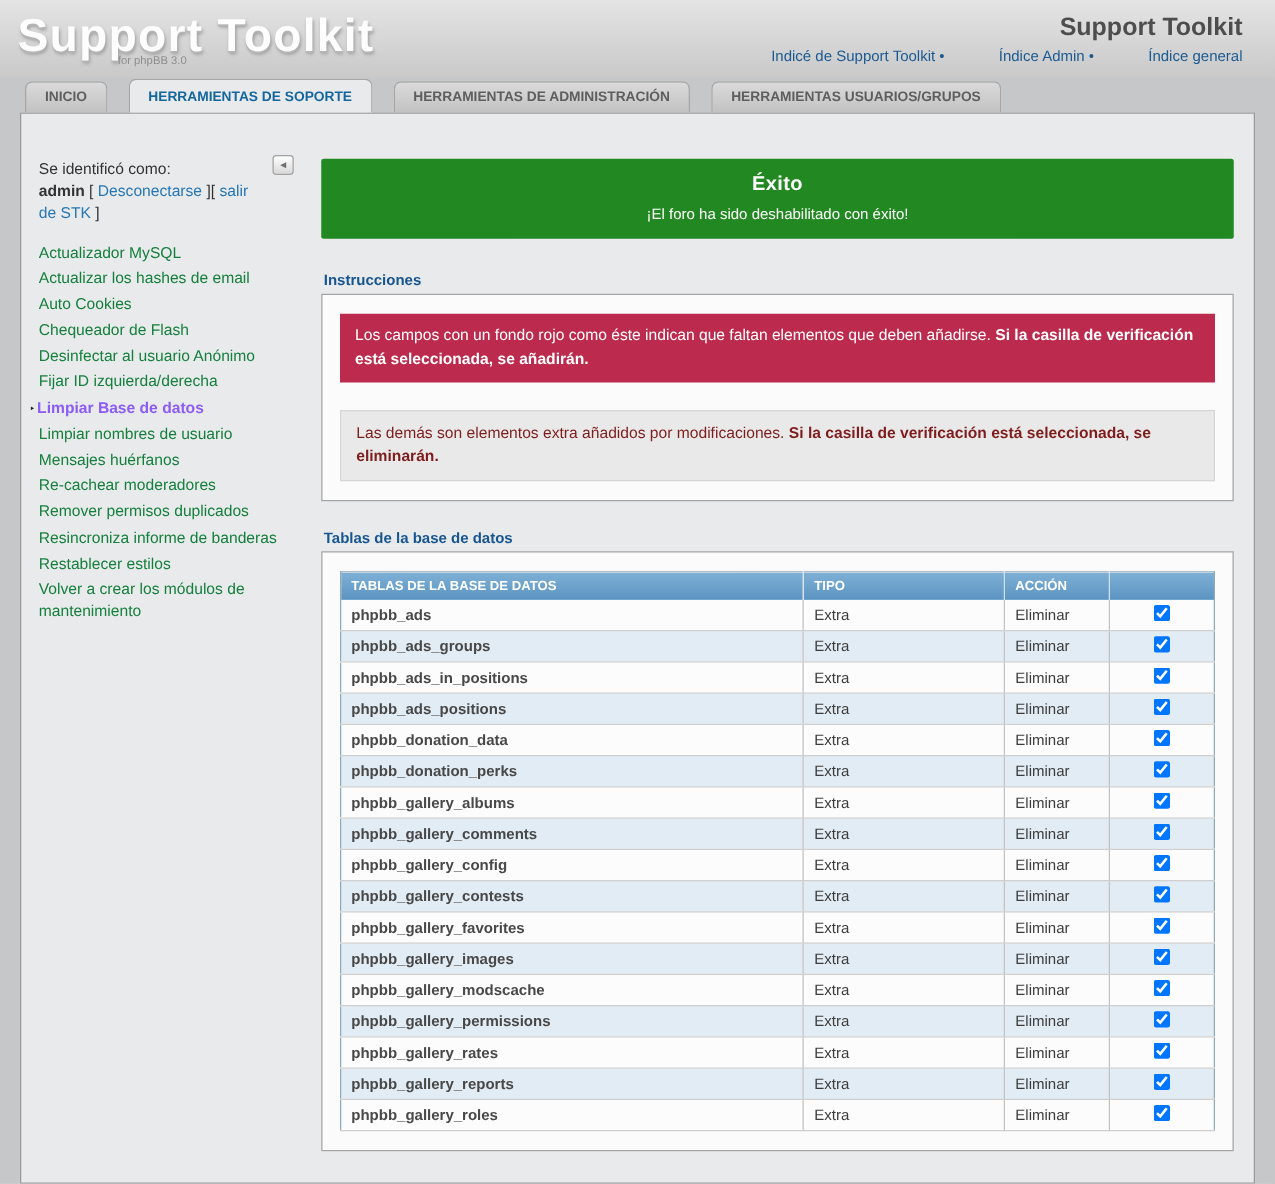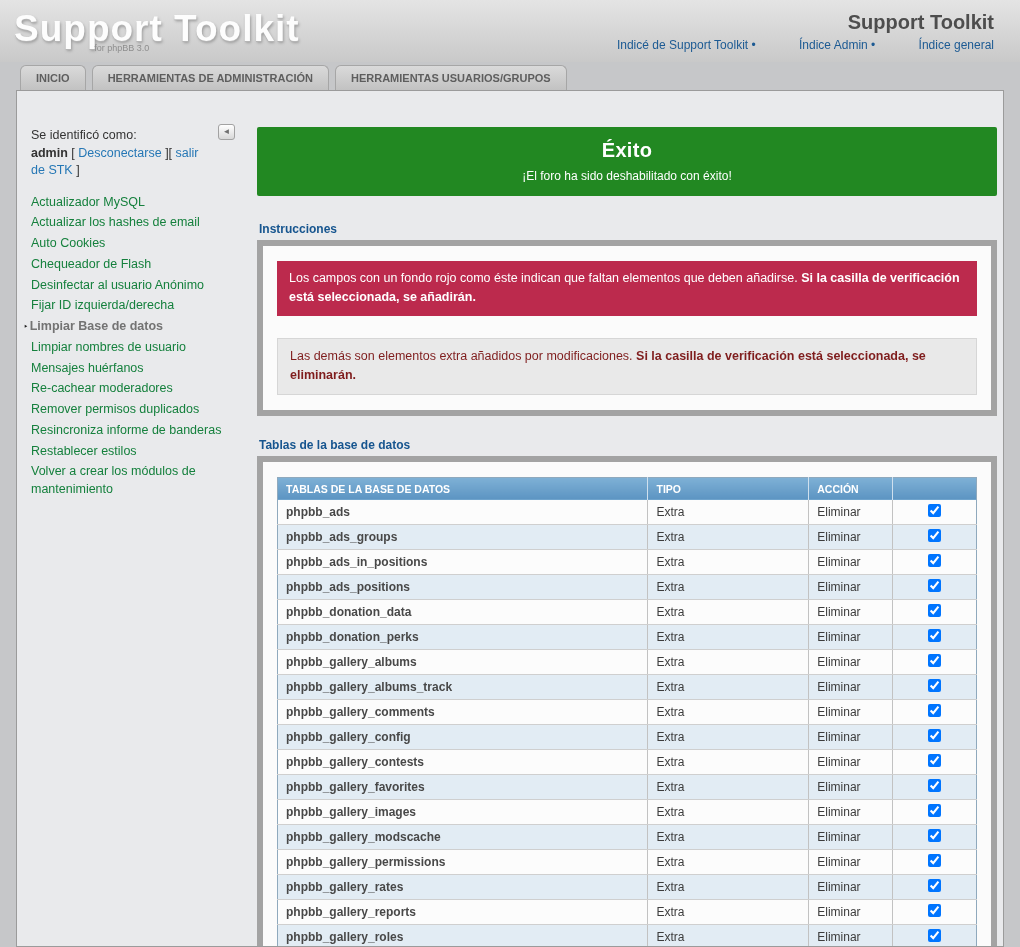--- a/index.html
+++ b/index.html
@@ -39,21 +39,21 @@
   .site-title { font-size: 20px; font-weight: bold; color: #4d4d4d; }
   .header-links { font-size: 12px; margin-top: 4px; color: #1c5a93; }
   .header-links a { color: #1c5a93; margin-left: 40px; }
 
   
   .tab-bar {
     height: 28px;
     padding: 0 0 0 20px;
     display: flex;
     align-items: flex-end;
-    gap: 6px;
+    gap: 17px;
   }
   .tab {
     display: inline-block;
     padding: 6px 15px 6px;
     font-size: 11px;
     font-weight: bold;
     color: #5e5e5e;
     background: linear-gradient(#dadada, #c2c2c2);
     border: 1px solid #a6a6a6;
     border-bottom: none;
@@ -99,46 +99,46 @@
     color: #6f6f6f;
     background: linear-gradient(#ffffff, #d8d8d8);
     border: 1px solid #a2a2a2;
     border-radius: 3px;
     padding: 0;
     cursor: pointer;
   }
   .menu { list-style: none; margin: 14px 0 0; padding: 0 18px 0 0; }
   .menu li { margin-bottom: 3px; line-height: 1.42; }
   .menu a { color: #15803d; }
-  .menu li.active a { color: #737373; font-weight: bold; }
+  .menu li.active a { color: #8b5cf6; font-weight: bold; }
   .marker { color: #222; font-size: 10px; margin-left: -7px; margin-right: 2px; }
 
   
   .content { flex: 1; padding: 0 32px 0 6px; }
 
   .successbox {
     background: #228822;
     color: #fff;
     text-align: center;
     padding: 9px 10px 13px;
     margin-bottom: 26px;
     border-radius: 2px;
   }
-  .successbox h3 { margin: 3px 0 7px; font-size: 20px; letter-spacing: .3px; }
+  .successbox h3 { margin: 3px 0 7px; font-size: 16px; letter-spacing: .3px; }
   .successbox p { margin: 0; font-size: 12px; }
 
   .panel-title {
     color: #16558f;
     font-size: 12px;
     font-weight: bold;
     margin: 0 0 4px 2px;
   }
   .panel {
     background: #fbfbfb;
-    border: 6px solid #a3a3a3;
+    border: 1px solid #a3a3a3;
     padding: 15px 14px;
     margin-bottom: 22px;
   }
 
   .errorbox {
     background: #bc2a4d;
     color: #fff;
     font-size: 12.5px;
     line-height: 1.55;
     padding: 8px 12px;
@@ -201,20 +201,21 @@
     <div class="logo-sub">for phpBB 3.0</div>
   </div>
   <div class="header-right">
     <div class="site-title">Support Toolkit</div>
     <div class="header-links"><a href="#">Indicé de Support Toolkit</a><span> • </span><a href="#">Índice Admin</a><span> • </span><a href="#">Índice general</a></div>
   </div>
 </div>
 
 <div class="tab-bar">
     <a href="#" class="tab">INICIO</a>
+    <a href="#" class="tab active">HERRAMIENTAS DE SOPORTE</a>
     <a href="#" class="tab">HERRAMIENTAS DE ADMINISTRACIÓN</a>
     <a href="#" class="tab">HERRAMIENTAS USUARIOS/GRUPOS</a>
   </div>
 
 <div class="main-panel">
 
   <div class="sidebar">
     <div class="identity">
       <span>Se identificó como:</span><br>
       <strong>admin</strong>
@@ -310,26 +311,20 @@
               <td class="action">Eliminar</td>
               <td class="cb"><input type="checkbox" checked="" style=""></td>
             </tr>
             <tr>
               <td class="name">phpbb_gallery_albums</td>
               <td class="type">Extra</td>
               <td class="action">Eliminar</td>
               <td class="cb"><input type="checkbox" checked="" style=""></td>
             </tr>
             <tr>
-              <td class="name">phpbb_gallery_albums_track</td>
-              <td class="type">Extra</td>
-              <td class="action">Eliminar</td>
-              <td class="cb"><input type="checkbox" checked="" style=""></td>
-            </tr>
-            <tr>
               <td class="name">phpbb_gallery_comments</td>
               <td class="type">Extra</td>
               <td class="action">Eliminar</td>
               <td class="cb"><input type="checkbox" checked="" style=""></td>
             </tr>
             <tr>
               <td class="name">phpbb_gallery_config</td>
               <td class="type">Extra</td>
               <td class="action">Eliminar</td>
               <td class="cb"><input type="checkbox" checked="" style=""></td>

